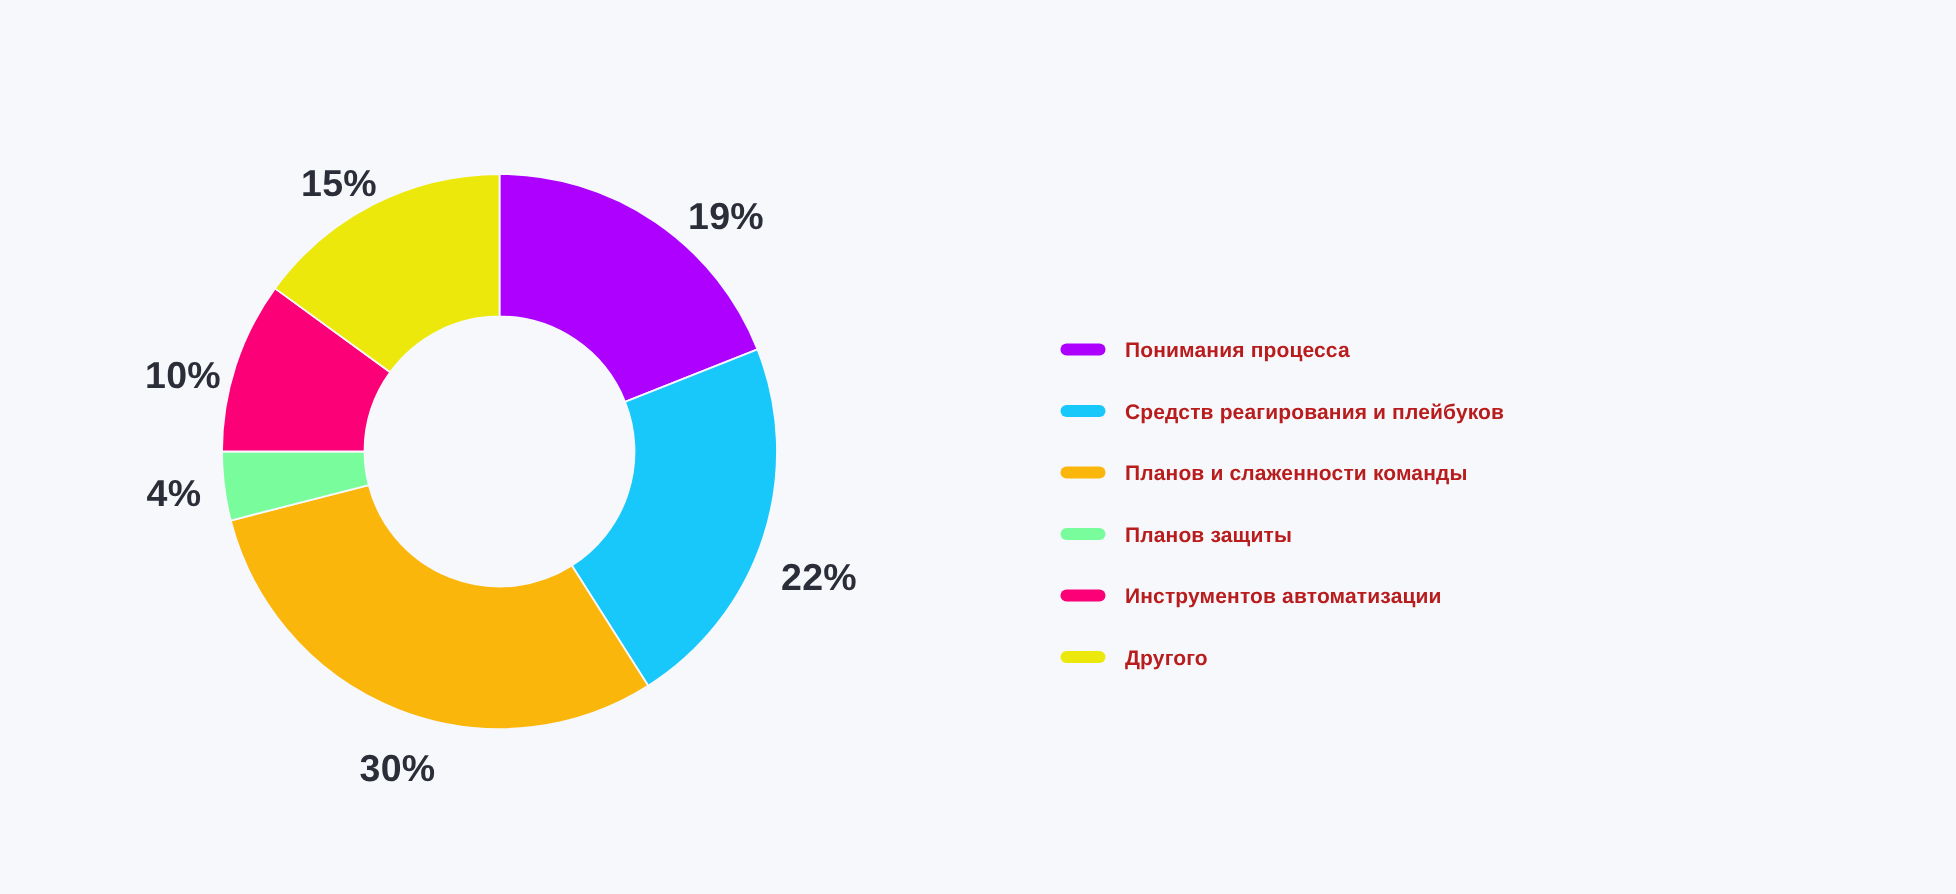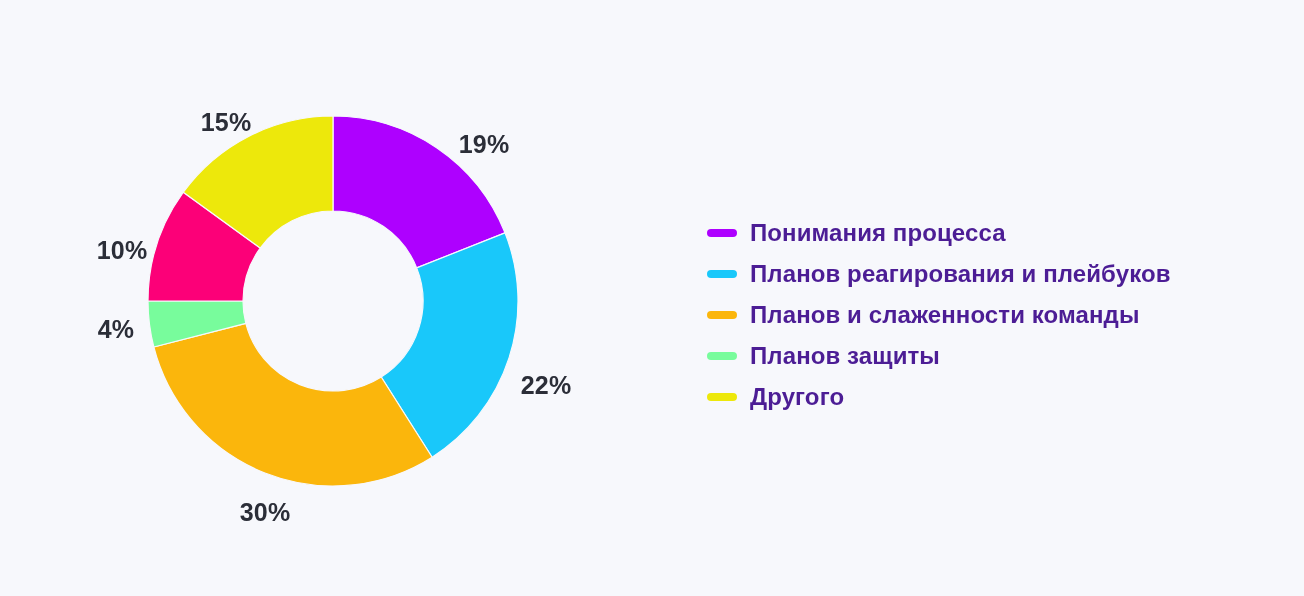--- a/index.html
+++ b/index.html
@@ -56,23 +56,23 @@
   }
   .legend-swatch {
     width: 30px;
     height: 8px;
     border-radius: 4px;
     flex: 0 0 auto;
   }
   .legend-label {
     margin-left: 13px;
     font-family: "Liberation Sans", sans-serif;
-    font-size: 24px;
+    font-size: 14px;
     font-weight: bold;
-    color: #4c1d95;
+    color: #b91c1c;
     white-space: nowrap;
     letter-spacing: 0.1px;
   }
 </style>
 </head>
 <body>
 
 <div id="chart-root">
 
   <div id="donut-wrap">
@@ -96,29 +96,33 @@
     </svg>
   </div>
 
   <div id="legend">
       <div class="legend-row">
         <span class="legend-swatch" style="background: rgb(174, 0, 255);"></span>
         <span class="legend-label">Понимания процесса</span>
       </div>
       <div class="legend-row">
         <span class="legend-swatch" style="background: rgb(25, 200, 250);"></span>
-        <span class="legend-label">Планов реагирования и плейбуков</span>
+        <span class="legend-label">Средств реагирования и плейбуков</span>
       </div>
       <div class="legend-row">
         <span class="legend-swatch" style="background: rgb(251, 182, 12);"></span>
         <span class="legend-label">Планов и слаженности команды</span>
       </div>
       <div class="legend-row">
         <span class="legend-swatch" style="background: rgb(120, 252, 156);"></span>
         <span class="legend-label">Планов защиты</span>
       </div>
       <div class="legend-row">
+        <span class="legend-swatch" style="background: rgb(252, 0, 120);"></span>
+        <span class="legend-label">Инструментов автоматизации</span>
+      </div>
+      <div class="legend-row">
         <span class="legend-swatch" style="background: rgb(237, 232, 11);"></span>
         <span class="legend-label">Другого</span>
       </div>
     </div>
 
 </div>
 
 </body></html>

